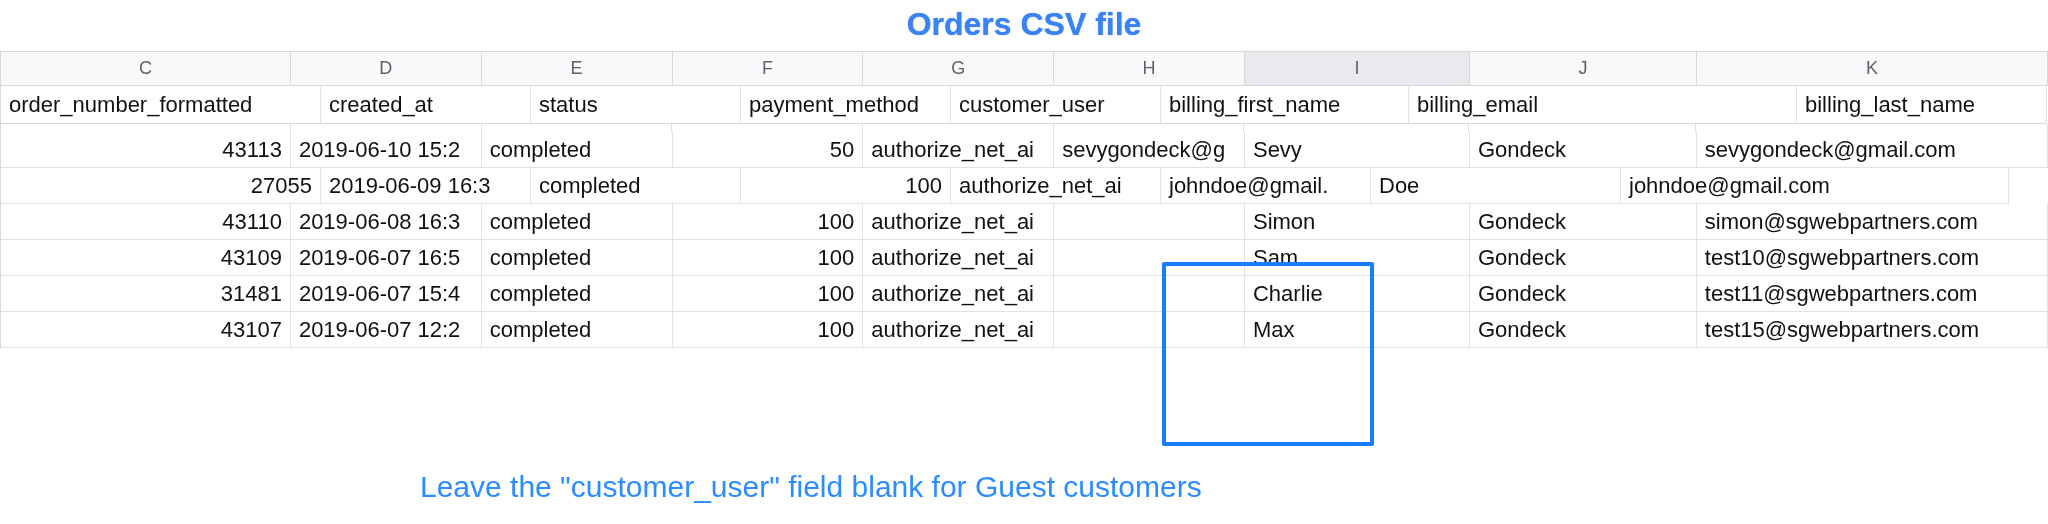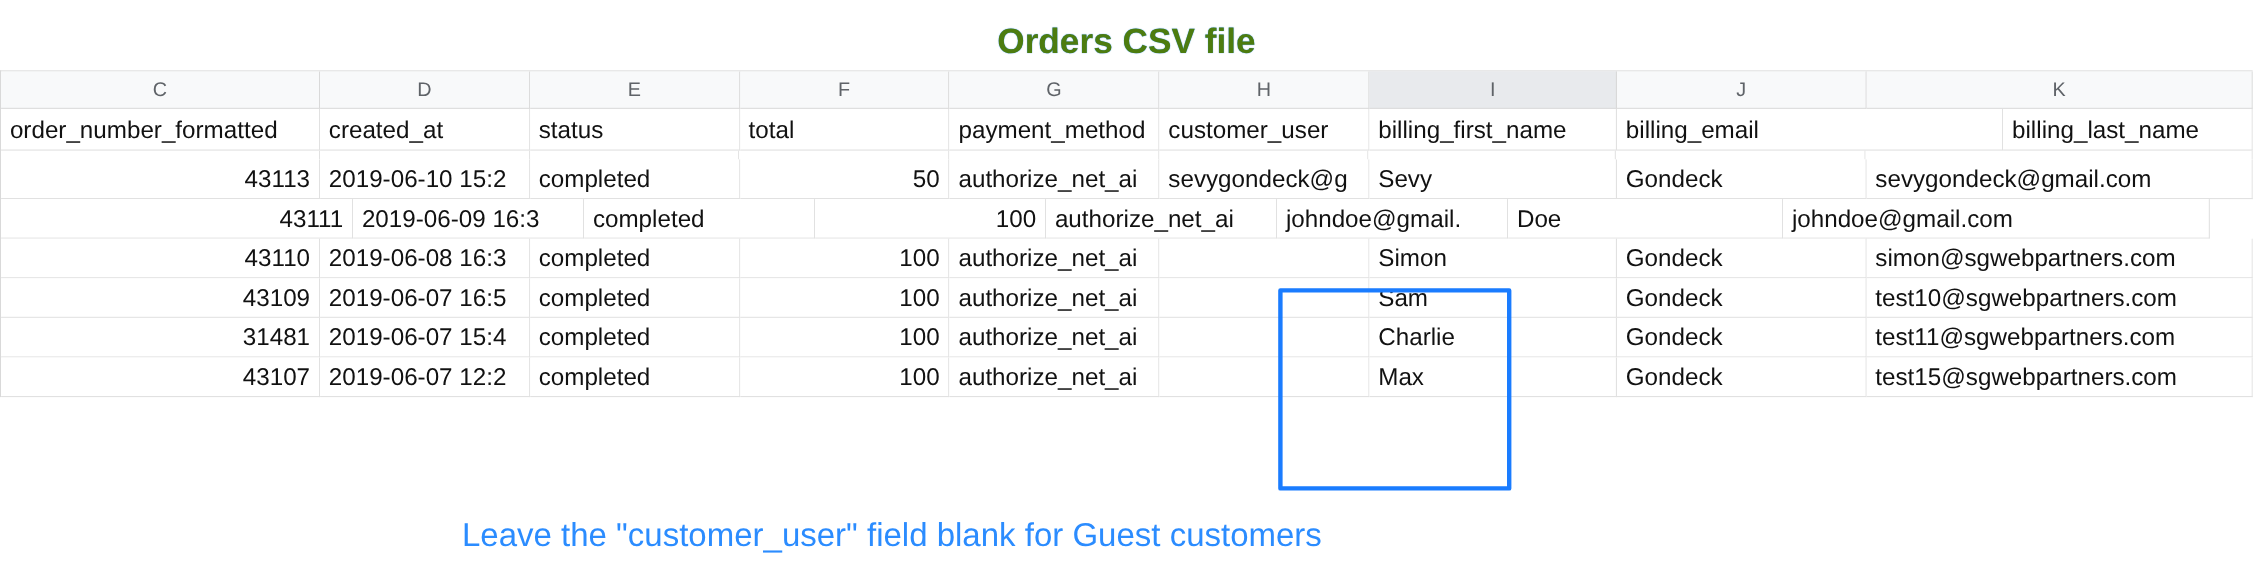--- a/index.html
+++ b/index.html
@@ -9,22 +9,22 @@
     background: #fff;
     width: 2048px;
     height: 524px;
     position: relative;
     overflow: hidden;
   }
   .title {
     text-align: center;
     font-size: 32px;
     font-weight: 700;
-    color: #4d7c0f;
-    padding: 19px 0 8px 0;
+    color: #3b82f6;
+    padding: 6px 0 8px 0;
     text-shadow: 0 0 1px #2b8cff;
   }
   .sheet {
     border-top: 1px solid #d9d9d9;
     border-left: 1px solid #d9d9d9;
   }
   .row {
     display: flex;
     height: 36px;
   }
@@ -113,21 +113,20 @@
       <div class="cell colhdr c-G">G</div>
       <div class="cell colhdr c-H">H</div>
       <div class="cell colhdr c-I selected">I</div>
       <div class="cell colhdr c-J">J</div>
       <div class="cell colhdr c-K">K</div>
     </div>
   <div class="row field-header-row" id="field-header-row">
       <div class="cell field-header txt c-C">order_number_formatted</div>
       <div class="cell field-header txt c-D">created_at</div>
       <div class="cell field-header txt c-E">status</div>
-      <div class="cell field-header txt c-F">total</div>
       <div class="cell field-header txt c-G">payment_method</div>
       <div class="cell field-header txt c-H">customer_user</div>
       <div class="cell field-header txt c-I">billing_first_name</div>
       <div class="cell field-header txt c-K">billing_email</div>
       <div class="cell field-header txt c-J">billing_last_name</div>
     </div>
   <div class="row" style="height:8px" id="freeze-gap-row">
       <div class="freeze-gap c-C"></div>
       <div class="freeze-gap c-D"></div>
       <div class="freeze-gap c-E"></div>
@@ -144,21 +143,21 @@
         <div class="cell c-D txt">2019-06-10 15:2</div>
         <div class="cell c-E txt">completed</div>
         <div class="cell c-F num">50</div>
         <div class="cell c-G txt">authorize_net_ai</div>
         <div class="cell c-H txt">sevygondeck@g</div>
         <div class="cell c-I txt">Sevy</div>
         <div class="cell c-J txt">Gondeck</div>
         <div class="cell c-K txt">sevygondeck@gmail.com</div>
       </div>
       <div class="row">
-        <div class="cell c-C num">43111</div>
+        <div class="cell c-C num">27055</div>
         <div class="cell c-D txt">2019-06-09 16:3</div>
         <div class="cell c-E txt">completed</div>
         <div class="cell c-F num">100</div>
         <div class="cell c-G txt">authorize_net_ai</div>
         <div class="cell c-H txt">johndoe@gmail.</div>
         <div class="cell c-J txt">Doe</div>
         <div class="cell c-K txt">johndoe@gmail.com</div>
       </div>
       <div class="row">
         <div class="cell c-C num">43110</div>

